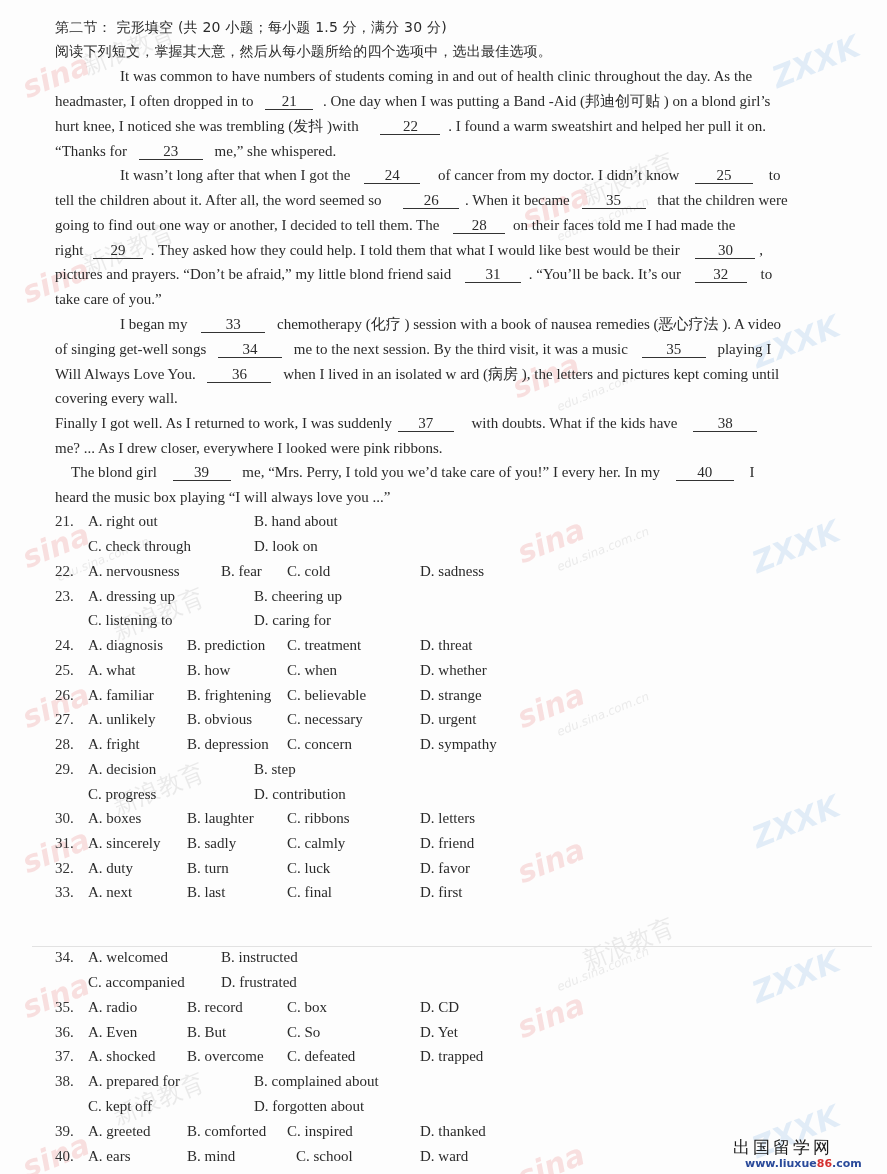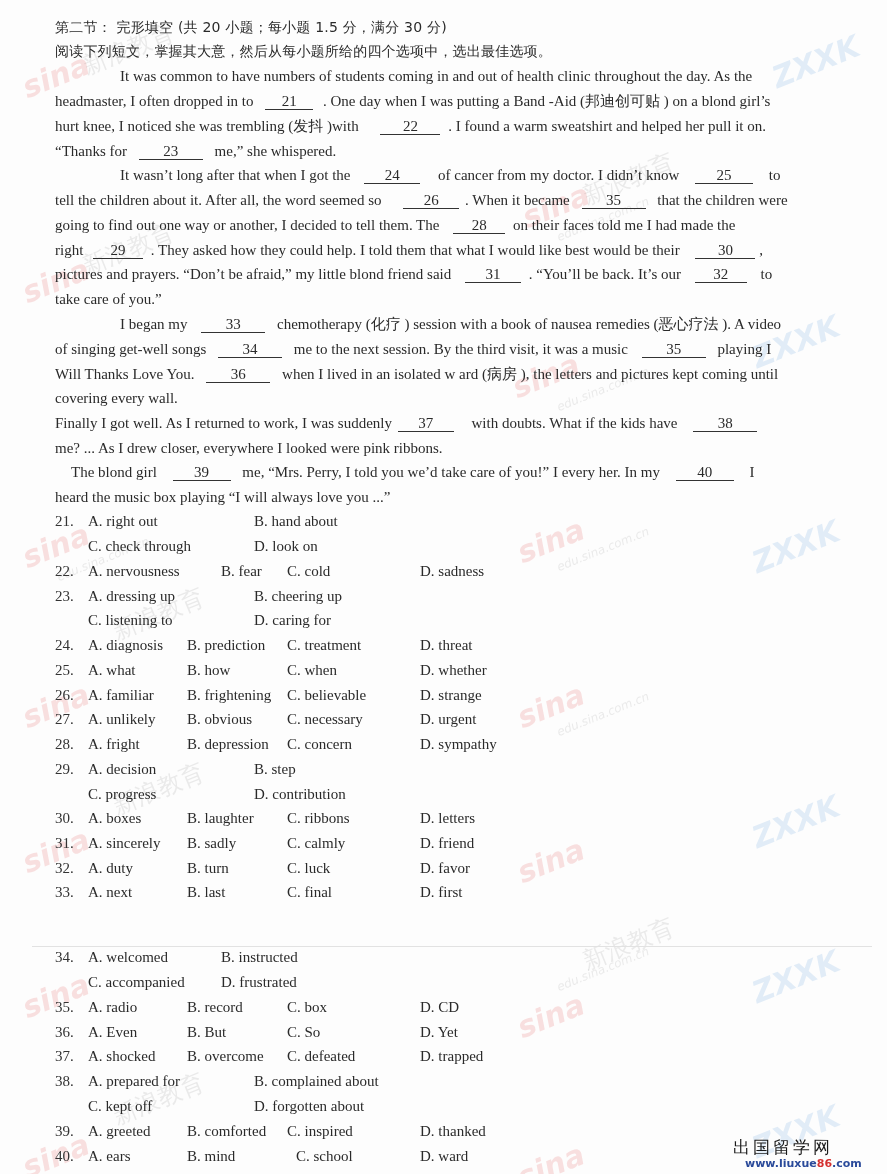--- a/index.html
+++ b/index.html
@@ -129,21 +129,21 @@
     <span>chemotherapy (化疗 ) session with a book of nausea remedies (恶心疗法 ). A video</span>
   </div>
   <div class="abs" style="left:55px;top:340px">
     <span>of singing get-well songs</span>
     <span class="blank" style="width:64px;margin:0 8px 0 8px">34</span>
     <span>me to the next session. By the third visit, it was a music</span>
     <span class="blank" style="width:64px;margin:0 8px 0 10px">35</span>
     <span>playing I</span>
   </div>
   <div class="abs" style="left:55px;top:365px">
-    <span>Will Thanks Love You.</span>
+    <span>Will Always Love You.</span>
     <span class="blank" style="width:64px;margin:0 8px 0 8px">36</span>
     <span>when I lived in an isolated w ard (病房 ), the letters and pictures kept coming until</span>
   </div>
   <div class="abs" style="left:55px;top:389px">
     <span>covering every wall.</span>
   </div>
   <div class="abs" style="left:55px;top:414px">
     <span>Finally I got well. As I returned to work, I was suddenly</span>
     <span class="blank" style="width:56px;margin:0 14px 0 2px">37</span>
     <span>with doubts. What if the kids have</span>

